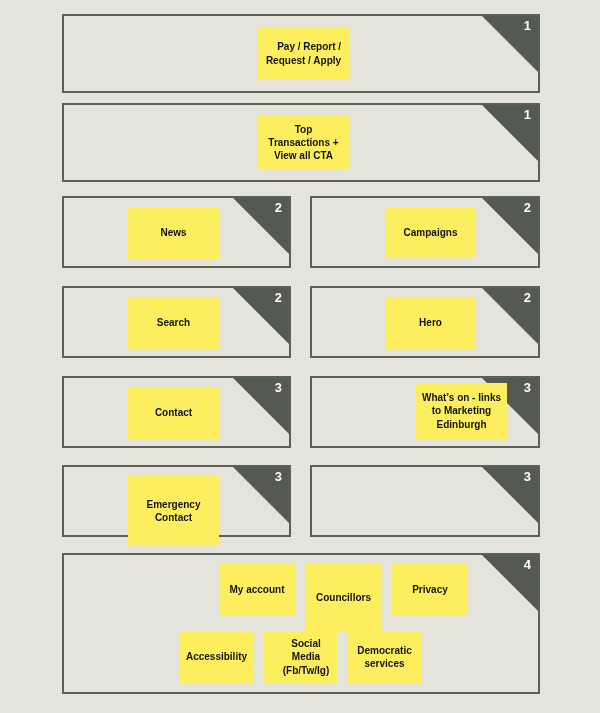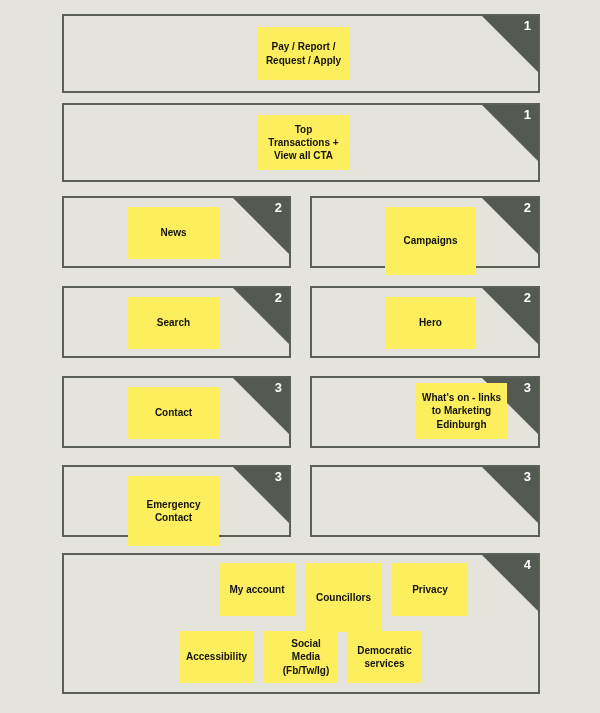--- a/index.html
+++ b/index.html
@@ -74,21 +74,21 @@
 </style>
 </head>
 <body>
 
 <div id="canvas">
     <div class="panel" style="left: 62px; top: 14px; width: 478px; height: 79px; background: rgb(228, 227, 220); border-color: rgb(90, 95, 88);">
       <div class="corner" style="width: 56px; height: 56px; background: rgb(84, 89, 81);">
         <div class="num" style="color: rgb(255, 255, 255);">1</div>
       </div>
     </div>
-    <div class="block" style="left: 258px; top: 27px; width: 91px; height: 53px; background: rgb(252, 238, 93); color: rgb(21, 19, 14);">
+    <div class="block" style="left: 258px; top: 27px; width: 91px; height: 53px; background: rgb(252, 238, 93); color: rgb(21, 19, 14); text-align: right;">
       <span>Pay / Report /
 Request / Apply</span>
     </div>
     <div class="panel" style="left: 62px; top: 103px; width: 478px; height: 79px; background: rgb(228, 227, 220); border-color: rgb(90, 95, 88);">
       <div class="corner" style="width: 56px; height: 56px; background: rgb(84, 89, 81);">
         <div class="num" style="color: rgb(255, 255, 255);">1</div>
       </div>
     </div>
     <div class="block" style="left: 258px; top: 115px; width: 91px; height: 55px; background: rgb(252, 238, 93); color: rgb(21, 19, 14);">
       <span>Top
@@ -101,21 +101,21 @@
       </div>
     </div>
     <div class="block" style="left: 128px; top: 207px; width: 91px; height: 52px; background: rgb(252, 238, 93); color: rgb(21, 19, 14);">
       <span>News</span>
     </div>
     <div class="panel" style="left: 310px; top: 196px; width: 230px; height: 72px; background: rgb(228, 227, 220); border-color: rgb(90, 95, 88);">
       <div class="corner" style="width: 56px; height: 56px; background: rgb(84, 89, 81);">
         <div class="num" style="color: rgb(255, 255, 255);">2</div>
       </div>
     </div>
-    <div class="block" style="left: 385px; top: 207px; width: 91px; height: 68px; background: rgb(252, 238, 93); color: rgb(21, 19, 14);">
+    <div class="block" style="left: 385px; top: 207px; width: 91px; height: 51px; background: rgb(252, 238, 93); color: rgb(21, 19, 14);">
       <span>Campaigns</span>
     </div>
     <div class="panel" style="left: 62px; top: 286px; width: 229px; height: 72px; background: rgb(228, 227, 220); border-color: rgb(90, 95, 88);">
       <div class="corner" style="width: 56px; height: 56px; background: rgb(84, 89, 81);">
         <div class="num" style="color: rgb(255, 255, 255);">2</div>
       </div>
     </div>
     <div class="block" style="left: 128px; top: 297px; width: 91px; height: 52px; background: rgb(252, 238, 93); color: rgb(21, 19, 14);">
       <span>Search</span>
     </div>

